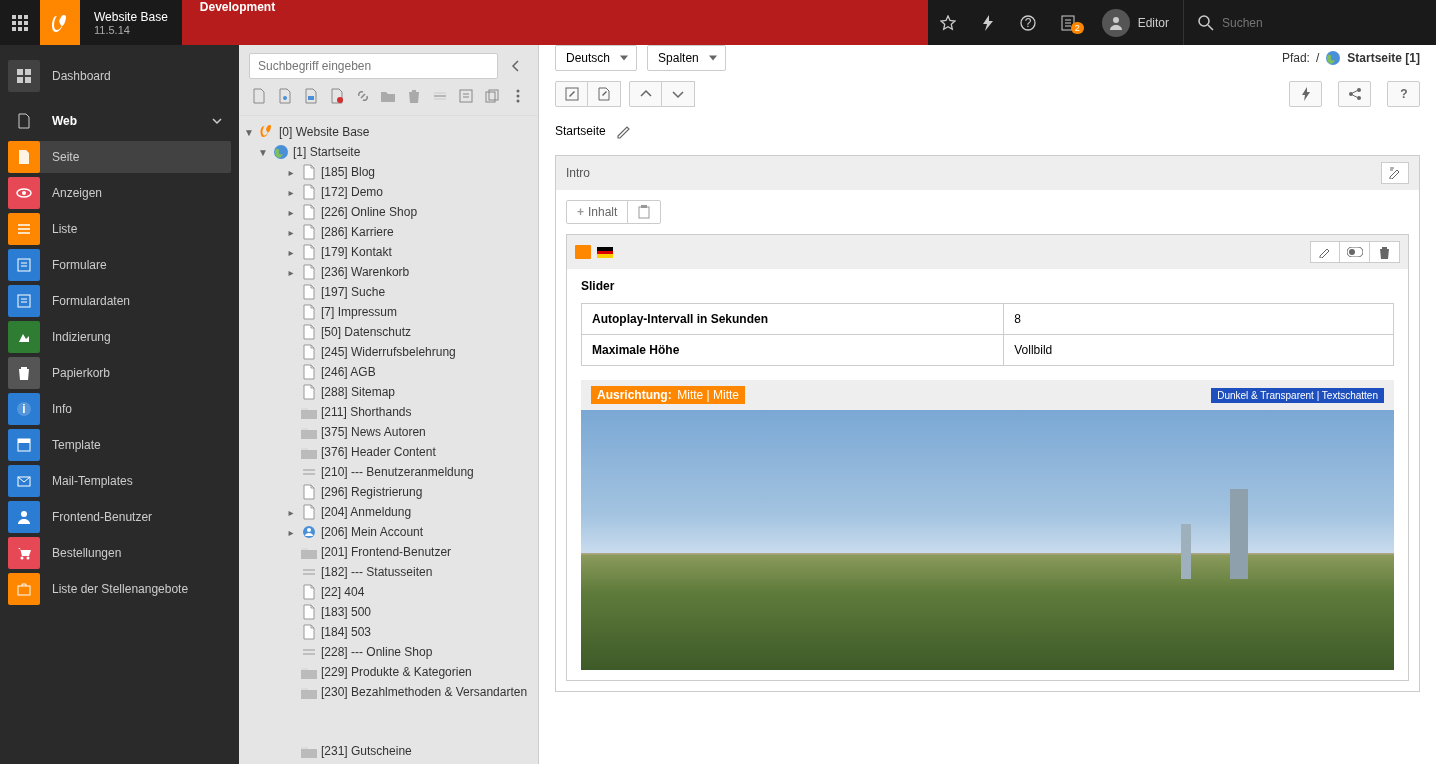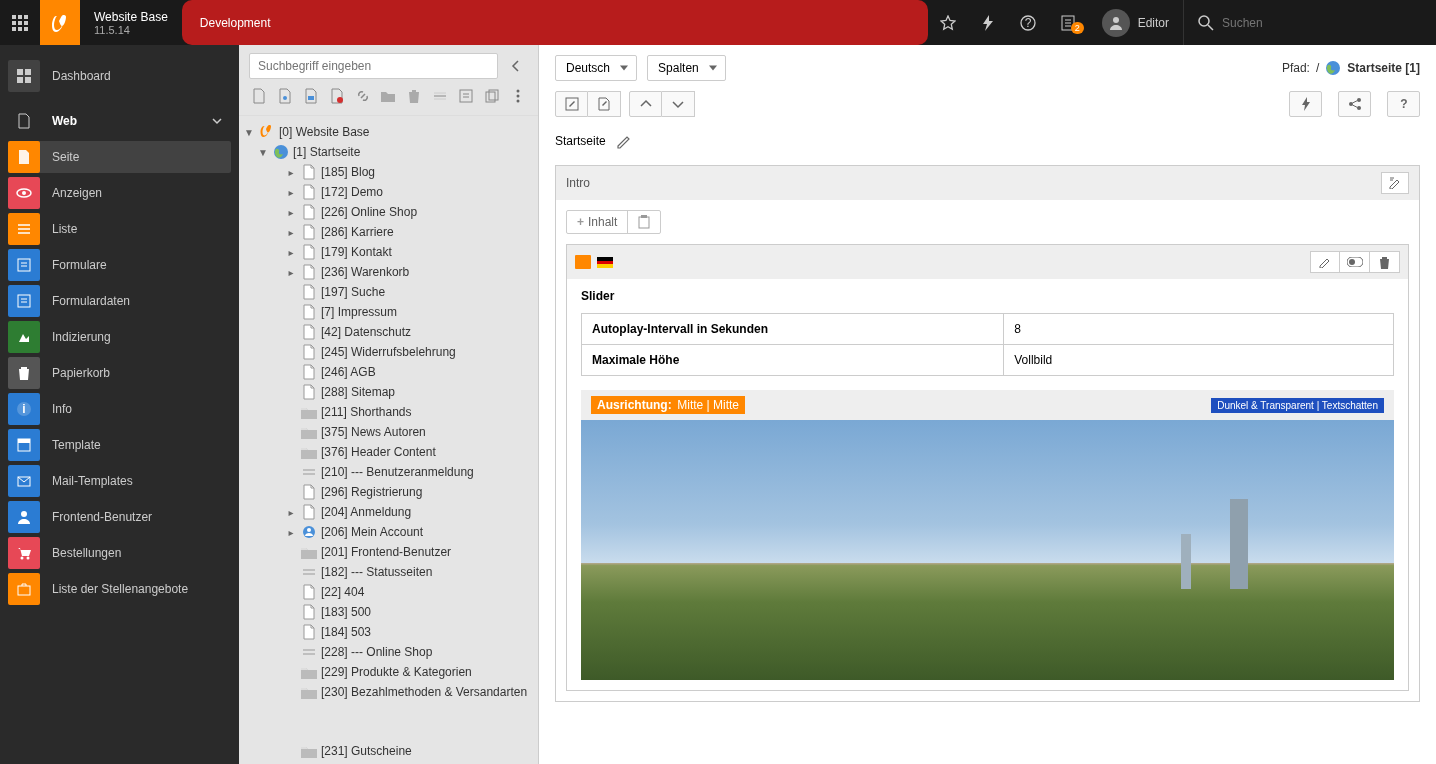--- a/index.html
+++ b/index.html
@@ -3,21 +3,21 @@
 <meta charset="utf-8">
 <style>
 * { margin: 0; padding: 0; box-sizing: border-box; font-family: Verdana, Arial, sans-serif; font-size: 12px; }
 body { background: #fff; overflow: hidden; }
 .topbar { height: 45px; background: #1a1a1a; display: flex; align-items: center; color: #ccc; }
 .topbar .apps { width: 40px; height: 45px; display: flex; align-items: center; justify-content: center; cursor: pointer; }
 .topbar .logo { width: 40px; height: 45px; background: #ff8700; display: flex; align-items: center; justify-content: center; }
 .topbar .site { padding: 0 14px; display: flex; flex-direction: column; justify-content: center; }
 .topbar .site .name { color: #fff; font-weight: normal; }
 .topbar .site .ver { color: #aaa; font-size: 11px; }
-.topbar .env { background: #b71c1c; color: #fff; height: 45px; display: flex; align-items: center; padding: 0 18px; flex: 1; font-weight: normal; border-radius: 10px; }
+.topbar .env { background: #b71c1c; color: #fff; height: 45px; display: flex; align-items: flex-start; padding: 0 18px; flex: 1; font-weight: bold; }
 .topbar .ticon { width: 40px; height: 45px; display: flex; align-items: center; justify-content: center; cursor: pointer; position: relative; }
 .topbar .badge { position: absolute; top: 22px; right: 4px; background: #ff8700; color: #fff; font-size: 9px; padding: 1px 4px; border-radius: 8px; }
 .topbar .user { display: flex; align-items: center; padding: 0 14px; height: 45px; cursor: pointer; }
 .topbar .avatar { width: 28px; height: 28px; background: #555; border-radius: 50%; margin-right: 8px; display: flex; align-items: center; justify-content: center; }
 .topbar .search { display: flex; align-items: center; padding: 0 14px; height: 45px; border-left: 1px solid #333; }
 .topbar .search input { background: transparent; border: none; color: #ccc; outline: none; margin-left: 8px; width: 200px; }
 .shell { display: flex; height: calc(100vh - 45px); }
 .sidebar { width: 239px; background: #2a2a2a; overflow-y: auto; padding: 8px; }
 .module { display: flex; align-items: center; height: 32px; margin: 4px 0; border-radius: 2px; cursor: pointer; color: #ccc; padding-right: 8px; }
 .module.dash { height: 38px; }
@@ -35,21 +35,21 @@
 .tool-row { display: flex; gap: 6px; align-items: center; }
 .tool-row .tbtn { width: 22px; height: 22px; display: flex; align-items: center; justify-content: center; cursor: pointer; color: #666; }
 .tool-row .more { margin-left: auto; }
 .tree { flex: 1; overflow-y: auto; padding: 6px 4px; font-size: 12px; }
 .tn { display: flex; align-items: center; height: 20px; white-space: nowrap; cursor: pointer; }
 .tn .tgl { width: 12px; text-align: center; color: #666; font-size: 10px; }
 .tn .tic { width: 16px; height: 16px; margin: 0 4px; display: flex; align-items: center; justify-content: center; }
 .tn .lbl { color: #333; }
 .tn.root .lbl { font-weight: normal; }
 .content { flex: 1; background: #fff; overflow-y: auto; display: flex; flex-direction: column; }
-.dochdr { padding: 10px 16px 0; }
+.dochdr { padding: 0 16px 0; }
 .dochdr .row1 { display: flex; align-items: center; gap: 10px; }
 .sel { border: 1px solid #ccc; background: #fff; padding: 5px 26px 5px 10px; border-radius: 2px; position: relative; cursor: pointer; }
 .sel:after { content: ''; position: absolute; right: 8px; top: 50%; width: 0; height: 0; border-left: 4px solid transparent; border-right: 4px solid transparent; border-top: 5px solid #666; transform: translateY(-50%); }
 .path { margin-left: auto; display: flex; align-items: center; gap: 6px; color: #333; }
 .path .globe { width: 16px; height: 16px; }
 .path b { font-weight: bold; }
 .dochdr .row2 { display: flex; align-items: center; gap: 0; margin-top: 10px; }
 .ibtn { width: 33px; height: 26px; border: 1px solid #ccc; background: #f9f9f9; display: flex; align-items: center; justify-content: center; cursor: pointer; }
 .ibtn + .ibtn { border-left: none; }
 .ibtn:first-child { border-radius: 2px 0 0 2px; }
@@ -486,21 +486,21 @@
             <span class="lbl">[7] Impressum</span>
           </div>
           <div class="tn" style="padding-left: 42px;">
             <span class="tgl"></span>
             <span class="tic">
               <svg width="14" height="16">
                 <path fill="#fff" stroke="#999" d="M2 1h7l3 3v11H2z"></path>
                 <path fill="none" stroke="#999" d="M9 1v3h3"></path>
               </svg>
             </span>
-            <span class="lbl">[42] Datenschutz</span>
+            <span class="lbl">[50] Datenschutz</span>
           </div>
           <div class="tn" style="padding-left: 42px;">
             <span class="tgl"></span>
             <span class="tic">
               <svg width="14" height="16">
                 <path fill="#fff" stroke="#999" d="M2 1h7l3 3v11H2z"></path>
                 <path fill="none" stroke="#999" d="M9 1v3h3"></path>
               </svg>
             </span>
             <span class="lbl">[245] Widerrufsbelehrung</span>

